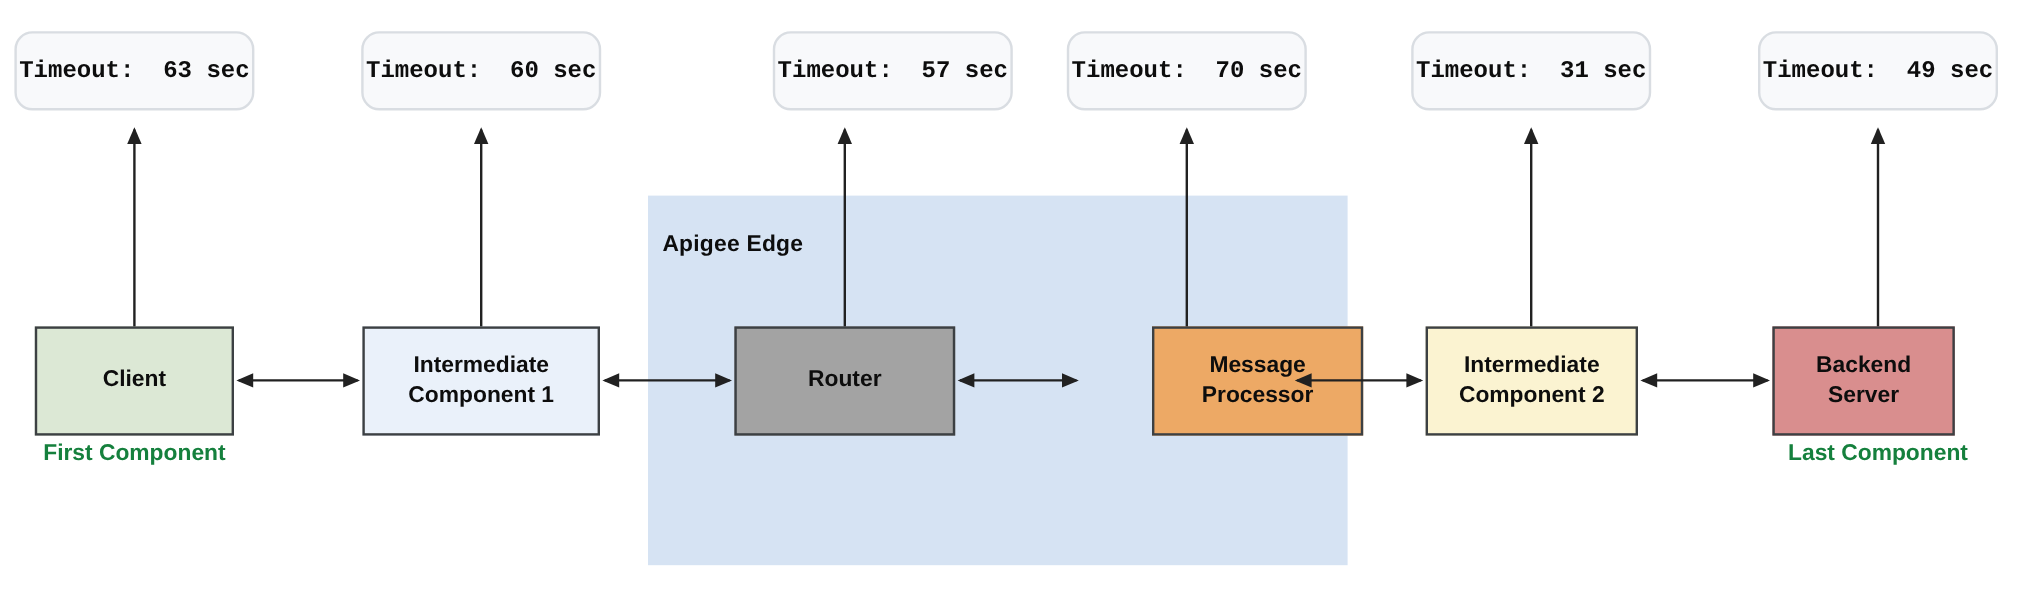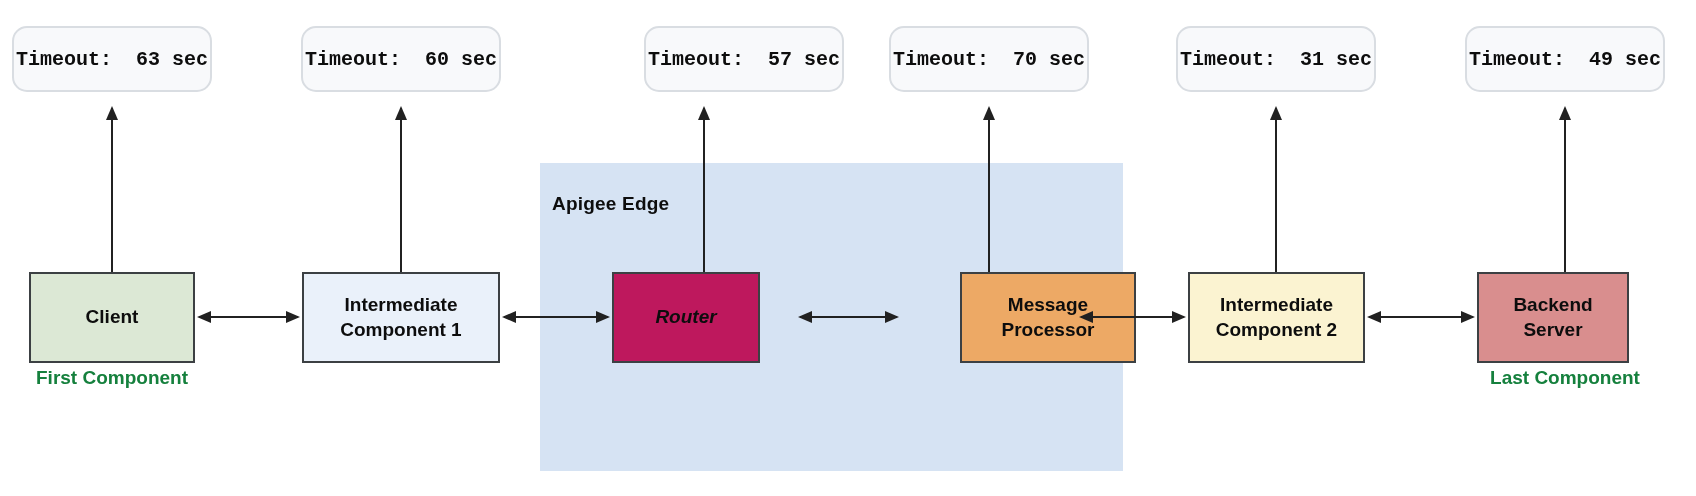--- a/index.html
+++ b/index.html
@@ -37,21 +37,21 @@
     justify-content: center;
     text-align: center;
     font-size: 19px;
     font-weight: 700;
     color: #0d0d0d;
     line-height: 1.3;
     white-space: pre-line;
   }
   .node-client   { left: 29px;   width: 166px; background: #dce8d5; }
   .node-ic1      { left: 302px;  width: 198px; background: #eaf1fa; }
-  .node-router   { left: 612px;  width: 148px; background: #be185d; font-style: italic; }
+  .node-router   { left: 612px;  width: 184px; background: #a3a3a3; }
   .node-mp       { left: 930px;  width: 176px; background: #eda965; margin-left: 30px; }
   .node-ic2      { left: 1188px; width: 177px; background: #fbf3d1; }
   .node-backend  { left: 1477px; width: 152px; background: #d98e8e; }
   .callout {
     position: absolute;
     top: 26px;
     width: 200px; height: 66px;
     box-sizing: border-box;
     background: #f8f9fb;
     border: 2px solid #d9dde2;

